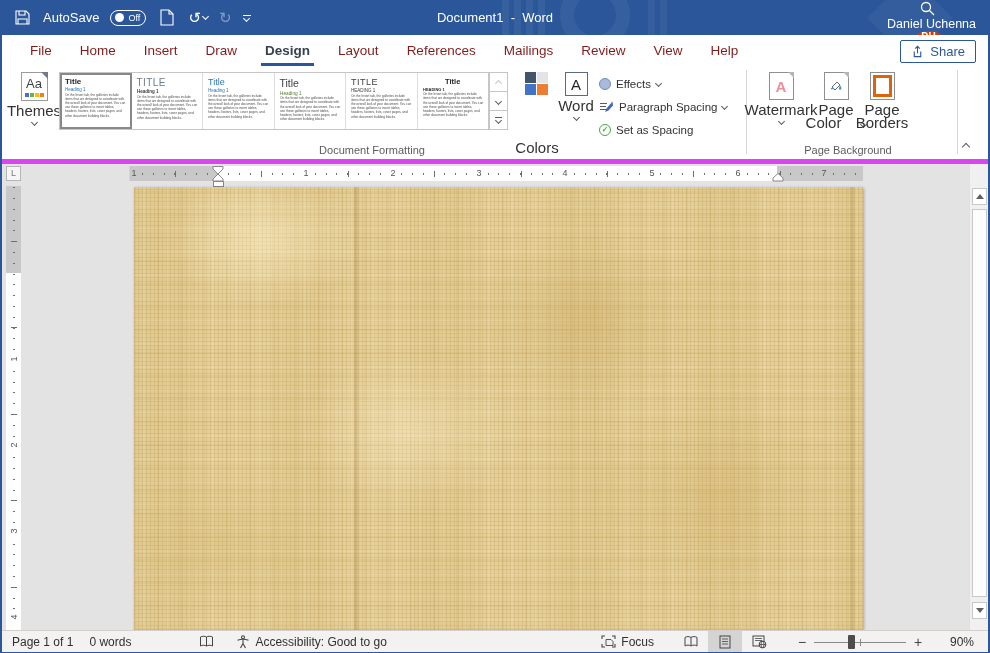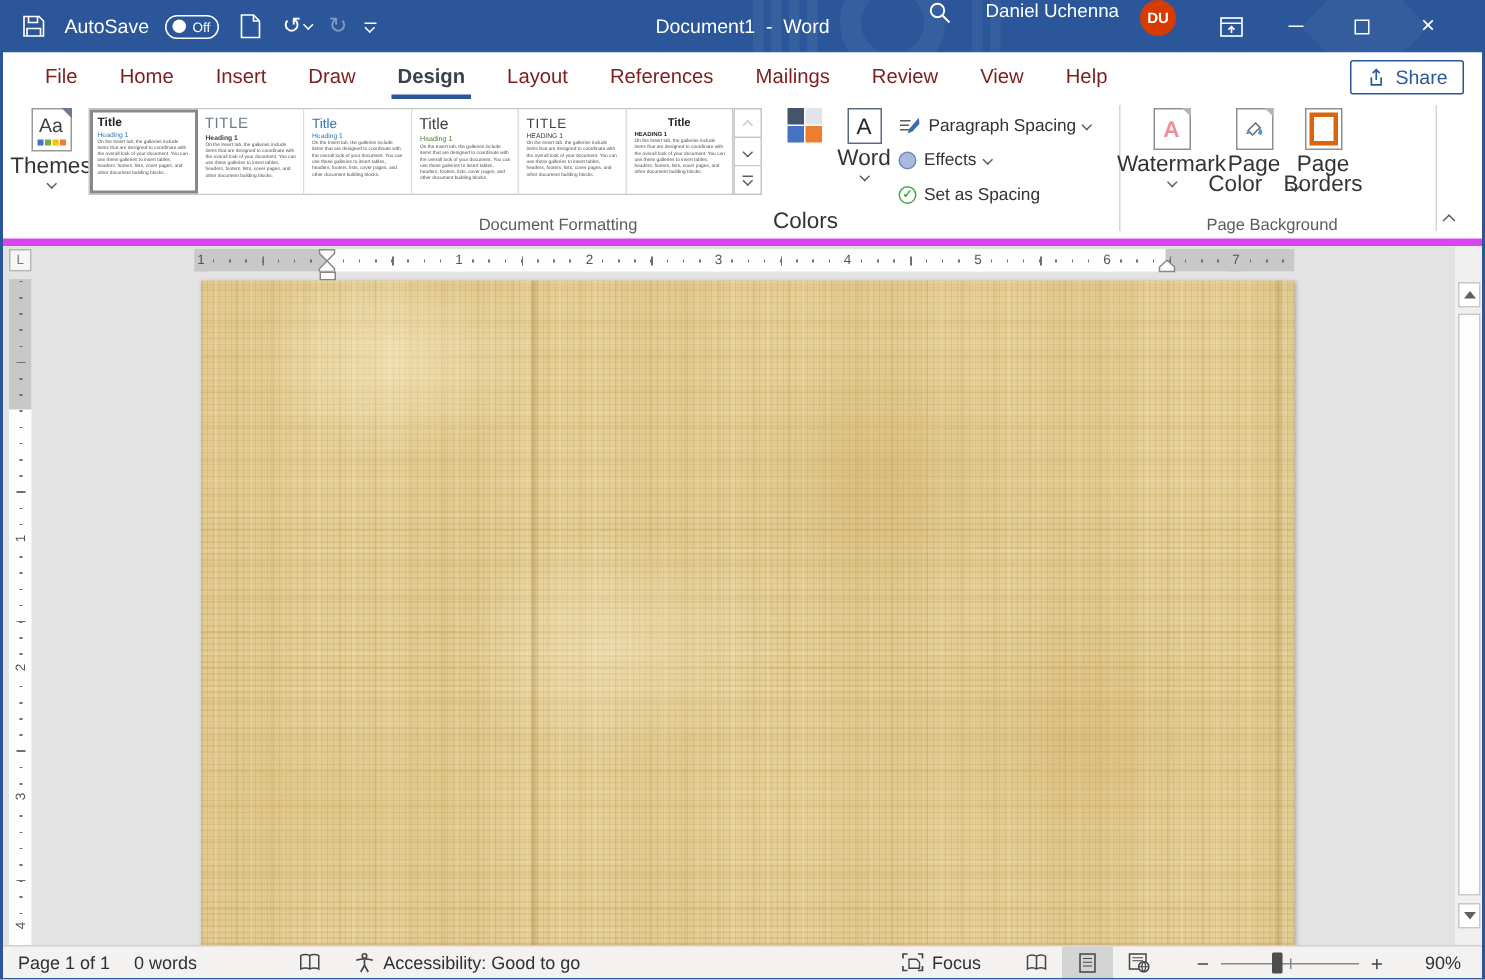--- a/index.html
+++ b/index.html
@@ -26,21 +26,21 @@
   .toggle-pill { width:36px; height:16px; border:1px solid #fff; border-radius:9px; display:flex; align-items:center; padding:0 4px; gap:4px; cursor:pointer; }
   .toggle-knob { width:9px; height:9px; border-radius:50%; background:#fff; }
   .toggle-state { font-size:9px; color:#fff; }
   .undo-wrap { display:flex; align-items:center; gap:2px; }
   .glyph { font-size:15px; line-height:1; color:#fff; }
   .glyph.dim { opacity:.4; }
   .tb-chevron { width:5px; height:5px; border-right:1px solid #fff; border-bottom:1px solid #fff; transform:rotate(45deg); display:inline-block; margin-top:-2px; }
   .qat-custom { display:inline-flex; flex-direction:column; align-items:center; gap:2px; }
   .qat-bar { width:8px; height:1px; background:#fff; }
   .tb-title { position:absolute; left:0; right:0; top:0; height:35px; text-align:center; line-height:35px; font-size:13px; white-space:pre; z-index:1; }
-  .tb-right { position:absolute; right:16px; top:0; height:35px; display:flex; align-items:flex-start; z-index:2; }
+  .tb-right { position:absolute; right:0; top:0; height:35px; display:flex; align-items:center; z-index:2;flex-direction:column; }
   .tb-search { margin-right:22px; display:flex; align-items:center; }
   .tb-user { font-size:12.5px; margin-right:14px; }
   .tb-avatar { width:24px; height:24px; border-radius:50%; background:#d83b01; color:#fff; font-size:10px; font-weight:bold; display:flex; align-items:center; justify-content:center; margin-right:20px; }
   .tb-ribbonopts { margin-right:4px; display:flex; align-items:center; justify-content:center; width:34px; height:35px; }
   .capbtn { width:44px; height:35px; display:flex; align-items:center; justify-content:center; }
   .cap-min { width:10px; height:1px; background:#fff; display:block; }
   .cap-max { width:10px; height:10px; border:1px solid #fff; display:block; }
   .cap-close { font-size:16px; color:#fff; line-height:1; }
 
   
@@ -374,34 +374,34 @@
     </div>
 
     <div class="bigbtn fonts-btn">
       <span class="fonts-icon">A</span>
       <span class="blabel">Word</span>
       <span class="chv"></span>
     </div>
 
     <div class="smallstack">
       <div class="smallbtn">
+        <span class="eff-circle"></span>
+        <span>Effects</span>
+        <span class="chv"></span>
+      </div>
+      <div class="smallbtn">
         <svg width="15" height="14" viewBox="0 0 15 14">
           <g stroke="#5c5c5c" stroke-width="1">
               <path d="M1 3.5 h7"></path>
               <path d="M1 6.5 h6"></path>
               <path d="M1 9.5 h7"></path>
             </g>
           <path d="M13.5 1.5 L7.5 8.5 L6 12 L9.5 10.5 L14 5.5 Z" fill="#3f6ab3"></path>
         </svg>
         <span>Paragraph Spacing</span>
-        <span class="chv"></span>
-      </div>
-      <div class="smallbtn">
-        <span class="eff-circle"></span>
-        <span>Effects</span>
         <span class="chv"></span>
       </div>
       <div class="smallbtn">
         <span class="def-circle">✓</span>
         <span>Set as Spacing</span>
       </div>
     </div>
 
     <div class="vdiv" style="left:744px;"></div>
 

